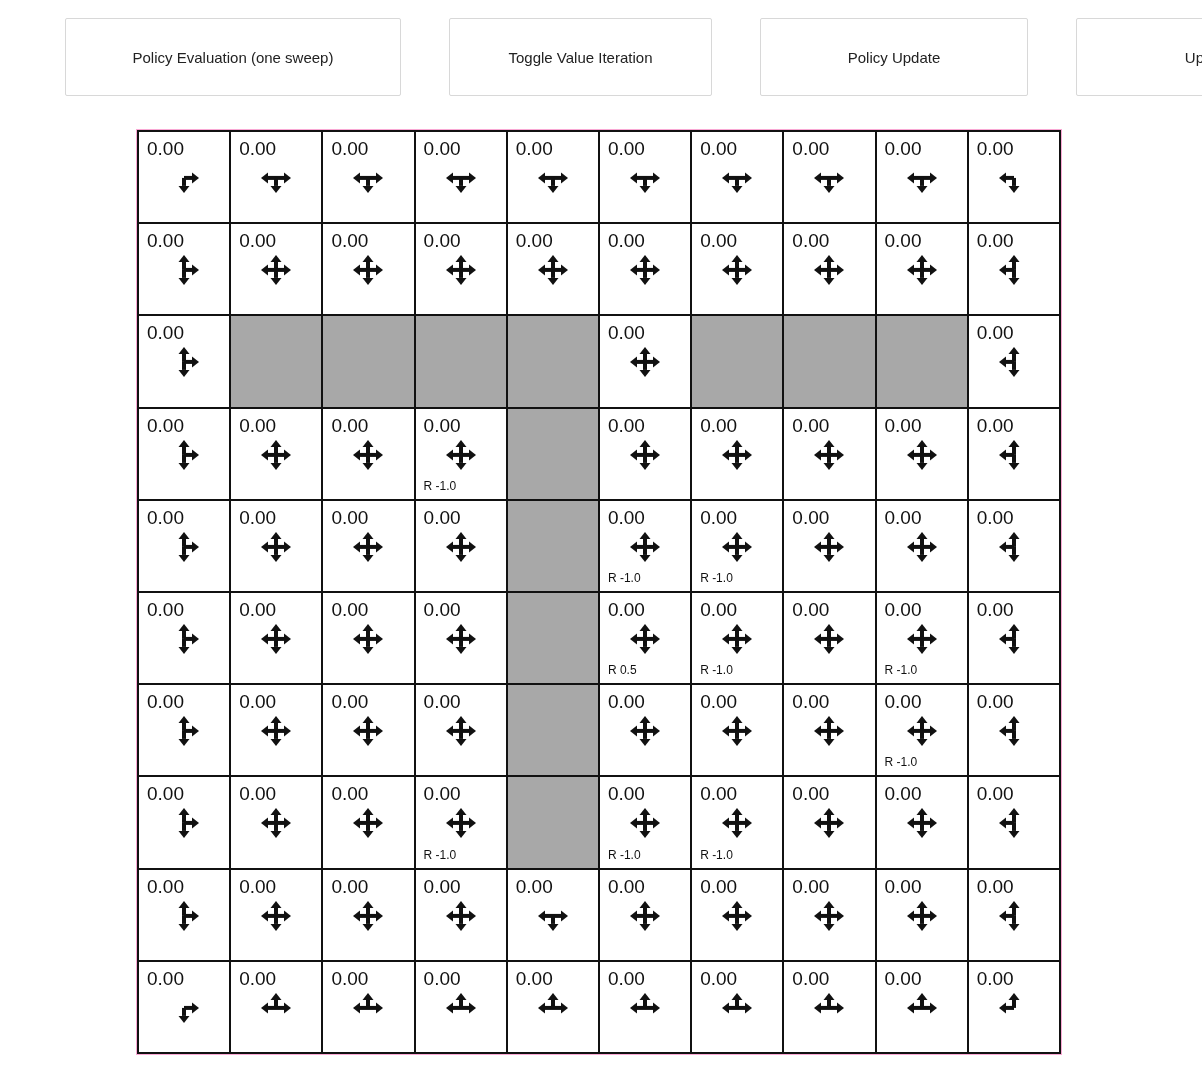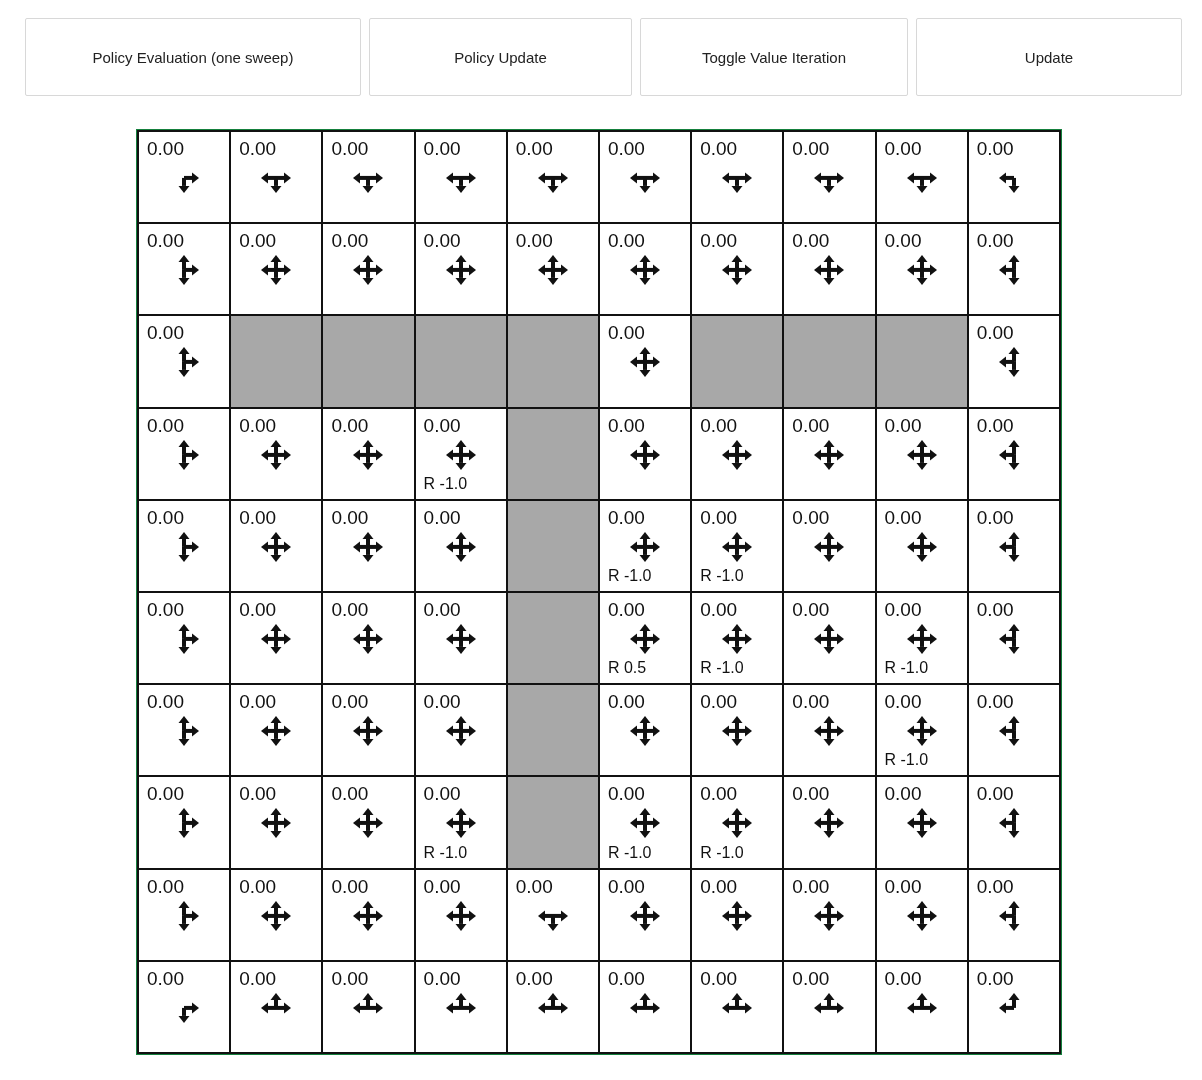--- a/index.html
+++ b/index.html
@@ -36,32 +36,33 @@
     border-radius: 2px;
     display: flex;
     align-items: center;
     justify-content: center;
     font-size: 15px;
     color: #222222;
     box-sizing: border-box;
     padding: 8px 10px;
     text-align: center;
     white-space: nowrap;
+    margin-left: 40px;
   }
   .tool-btn:nth-child(1) { width: 336px; }
   .tool-btn:nth-child(2) { width: 263px; }
   .tool-btn:nth-child(3) { width: 268px; }
   .tool-btn:nth-child(4) { width: 266px; }
 
   
   .grid-wrap {
     position: absolute;
     left: 136px;
     top: 129px;
-    border: 2px solid #15803d;
+    border: 2px solid #f9a8d4;
     box-sizing: border-box;
   }
   .grid {
     display: grid;
     grid-template-columns: repeat(10, 92.2px);
     grid-template-rows: repeat(10, 92.2px);
   }
   .cell {
     position: relative;
     box-sizing: border-box;
@@ -79,21 +80,21 @@
     left: 8px;
     top: 6px;
     font-size: 19px;
     color: #111111;
     letter-spacing: 0px;
   }
   .reward {
     position: absolute;
     left: 8px;
     bottom: 6px;
-    font-size: 16px;
+    font-size: 12px;
     color: #111111;
   }
   .arrows {
     position: absolute;
     left: 0;
     top: 0;
     width: 100%;
     height: 100%;
   }
   .arrows svg {
@@ -103,22 +104,22 @@
     transform: translate(-50%, -48%);
   }
 </style>
 </head>
 <body>
 
 <div id="app">
 
   <div class="toolbar">
       <div class="tool-btn">Policy Evaluation (one sweep)</div>
+      <div class="tool-btn">Toggle Value Iteration</div>
       <div class="tool-btn">Policy Update</div>
-      <div class="tool-btn">Toggle Value Iteration</div>
       <div class="tool-btn">Update</div>
     </div>
 
   <div class="grid-wrap">
     <div class="grid">
         <div class="cell">
           <div class="value">0.00</div>
           <div class="arrows">
             <svg width="46" height="46" viewBox="0 0 46 46">
               <line x1="23" y1="23" x2="31" y2="23" stroke="#111111" stroke-width="4" stroke-linecap="butt"></line>

